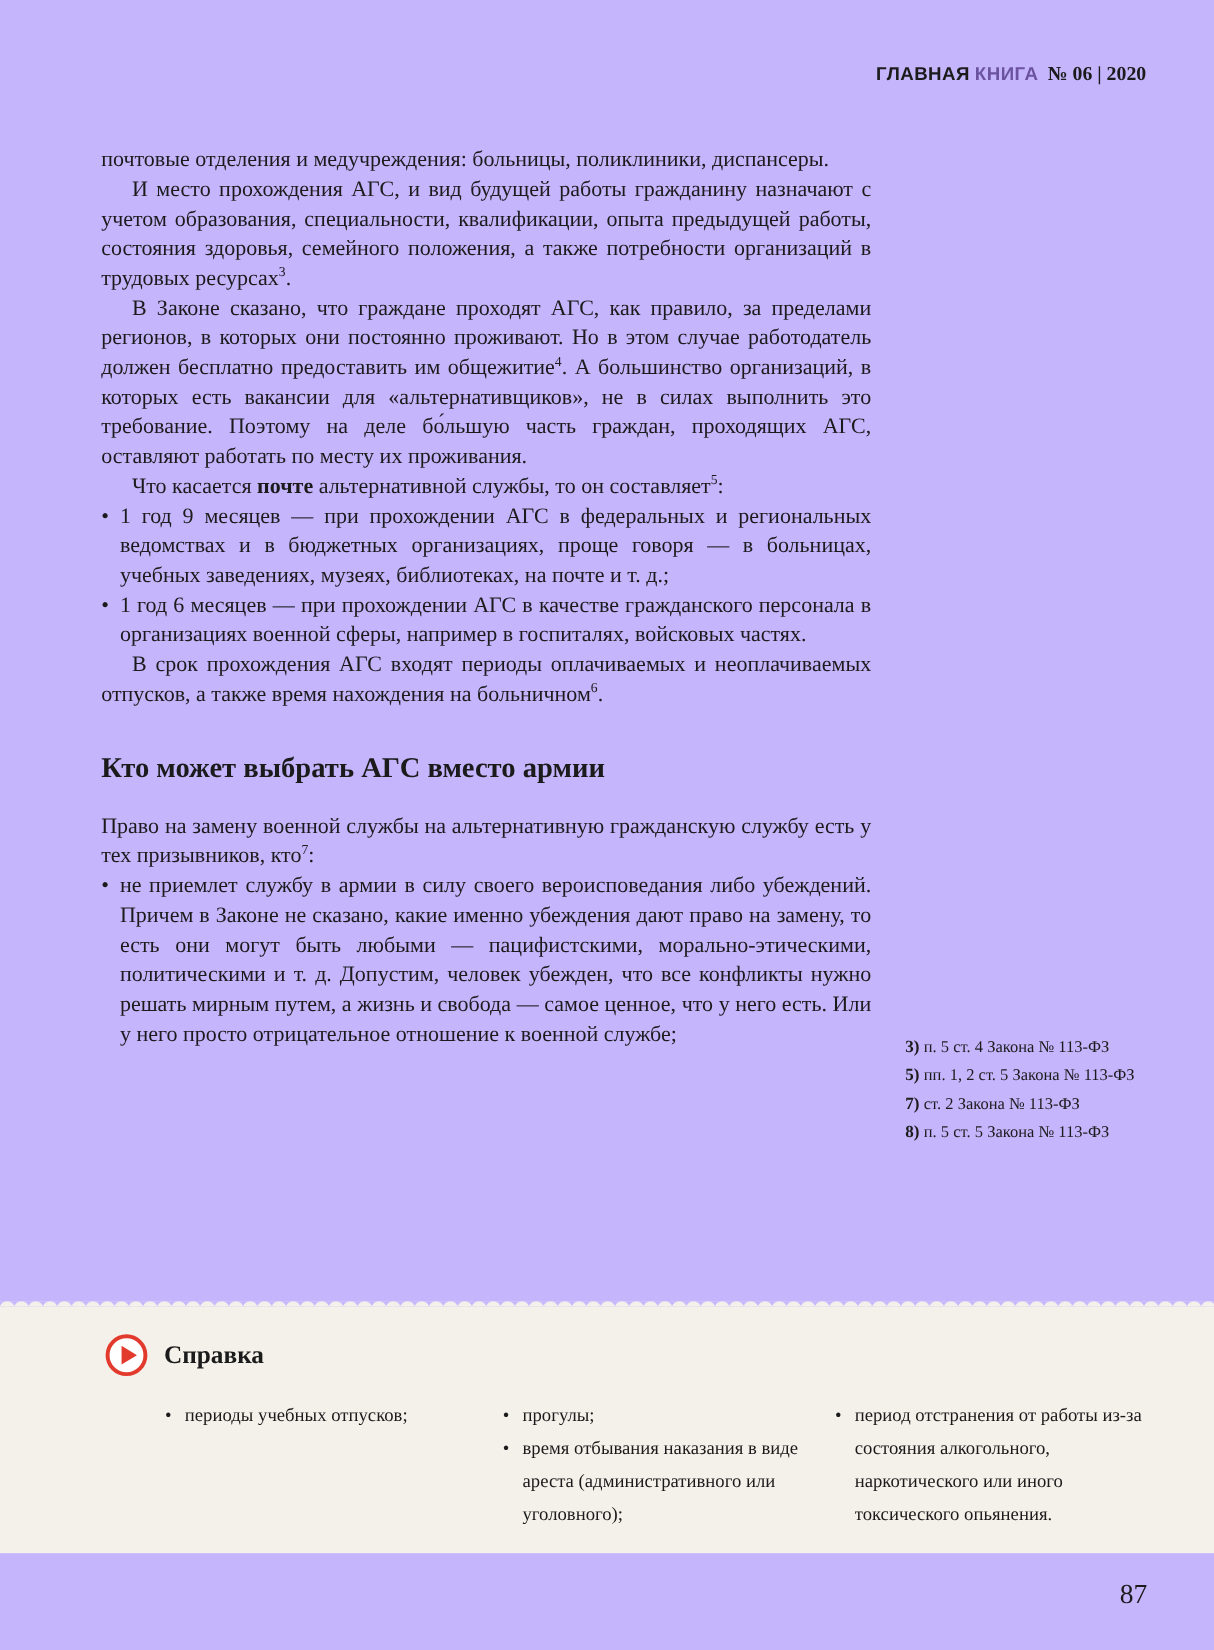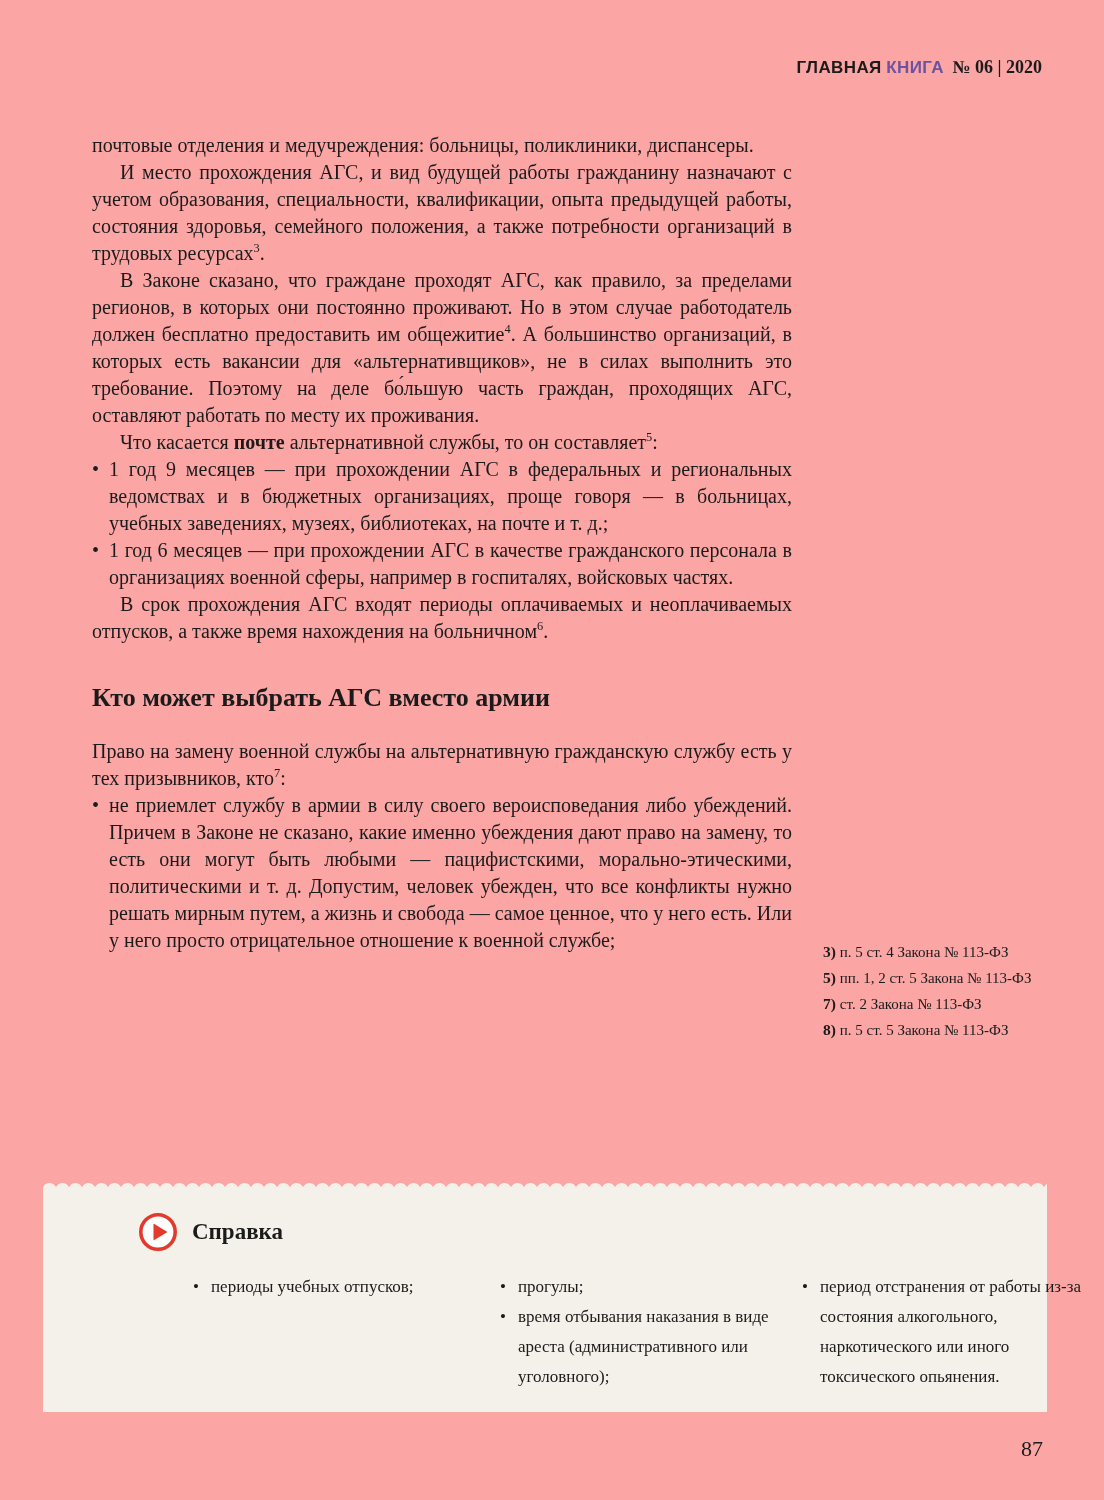--- a/index.html
+++ b/index.html
@@ -1,17 +1,17 @@
 <!DOCTYPE html>
 <html lang="ru" style="--beige: #f4f0ea;"><head>
 <meta charset="utf-8">
 <style>
   html,body{margin:0;padding:0;}
   body{width:1104px;height:1500px;background:#ffffff;font-family:"Liberation Serif",serif;color:#1b1b1b;}
-  .page{position:relative;width:1104px;height:1500px;background:#fca5a5;overflow:hidden;}
+  .page{position:relative;width:1104px;height:1500px;background:#c4b5fd;overflow:hidden;}
 
   
   .header{position:absolute;top:57px;right:62px;font-size:18px;white-space:nowrap;}
   .brand-black{font-family:"Liberation Sans",sans-serif;font-weight:bold;font-size:17px;letter-spacing:.4px;color:#1b1b1b;}
   .brand-purple{font-family:"Liberation Sans",sans-serif;font-weight:bold;font-size:17px;letter-spacing:.4px;}
   .issue{font-weight:bold;font-size:18px;color:#1b1b1b;margin-left:4px;}
 
   
   .article{position:absolute;left:92px;top:132px;width:700px;font-size:20px;line-height:27px;text-align:justify;}
   .article .p{margin:0;}
@@ -20,39 +20,39 @@
   .article .bullet .dot{position:absolute;left:0;top:0;}
   .article .h2{font-weight:bold;font-size:26px;line-height:30px;text-align:left;margin:38px 0 25px 0;text-indent:0;}
   sup{font-size:62%;line-height:0;vertical-align:super;}
 
   
   .footnotes{position:absolute;left:823px;top:942px;width:224px;font-size:15px;line-height:19px;}
   .fn{margin-bottom:6px;}
   .fn b{font-size:15.5px;}
 
   
-  .box{position:absolute;left:0;top:1188px;width:1004px;height:224px;margin-left:43px;}
+  .box{position:absolute;left:0;top:1188px;width:1104px;height:224px;}
   .box-bg{position:absolute;left:0;top:0;width:100%;height:100%;}
   .box-scallop{position:absolute;left:0;top:-5px;width:100%;height:5px;
     background-image:radial-gradient(circle 7px at 6.5px 7px, var(--beige) 6.6px, rgba(0,0,0,0) 7.4px);
     background-size:13px 5px;background-repeat:repeat-x;}
   .box-head{position:absolute;left:95px;top:24px;display:flex;align-items:center;}
   .box-icon{width:40px;height:40px;display:block;}
   .box-title{margin-left:14px;font-weight:bold;font-size:23px;}
   .box-col{position:absolute;top:84px;font-size:17px;line-height:30px;}
   .box-col-1{left:148px;width:278px;}
   .box-col-2{left:455px;width:285px;}
   .box-col-3{left:757px;width:282px;}
   .box-intro{margin:0;}
   .box-li{position:relative;padding-left:20px;}
   .box-li .dot{position:absolute;left:2px;top:0;}
   .box-col-1 .box-li{padding-left:20px;}
 
   
-  .pagenum{position:absolute;right:61px;top:1436px;font-size:22px;}
+  .pagenum{position:absolute;right:61px;top:1436px;font-size:25px;}
 </style>
 </head>
 <body>
 
 <div class="page">
 
   <div class="header">
     <span class="brand-black">ГЛАВНАЯ</span>
     <span> </span>
     <span class="brand-purple" style="color: rgb(107, 83, 160);">КНИГА</span>

